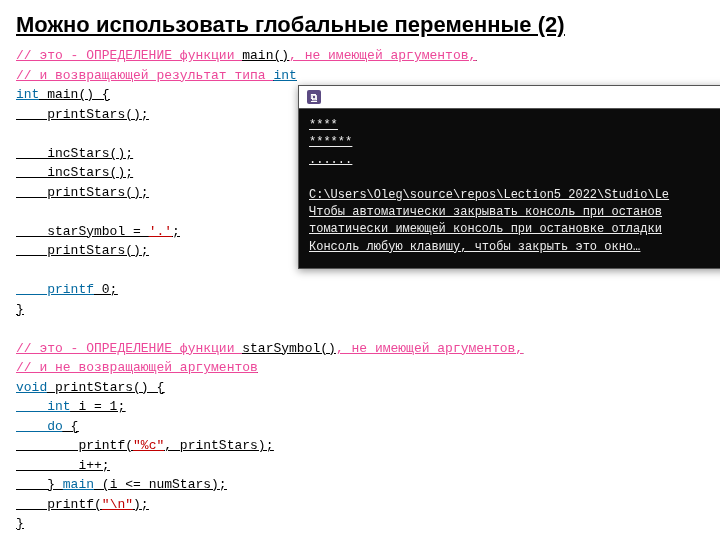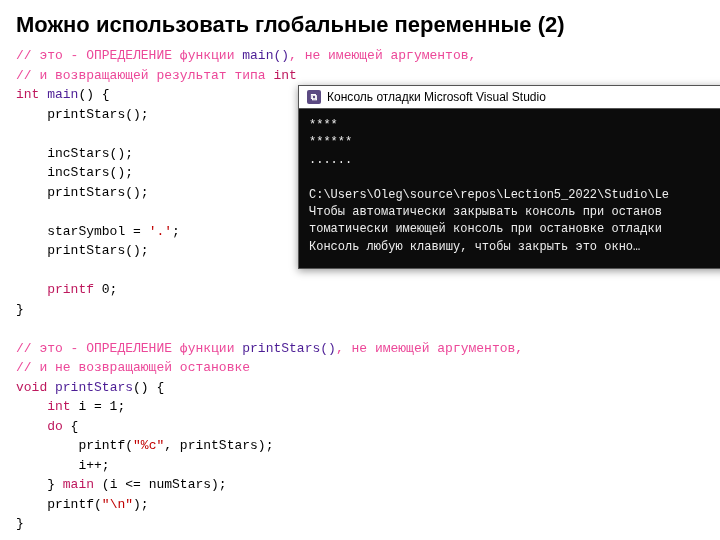--- a/index.html
+++ b/index.html
@@ -1,15 +1,15 @@
 <!DOCTYPE html>
 <html><head>
 <meta charset="utf-8">
 <style>
-  * { margin: 0; padding: 0; box-sizing: border-box; }
+  * { margin: 0; padding: 0; box-sizing: border-box; text-decoration: underline; }
   body {
     width: 720px;
     height: 540px;
     background: #fff;
     font-family: Arial, Helvetica, sans-serif;
     overflow: hidden;
     position: relative;
   }
   .title {
     font-size: 22px;
@@ -19,22 +19,22 @@
   }
   .code-area {
     padding: 0 16px;
     font-family: Consolas, "Courier New", monospace;
     font-size: 13px;
     line-height: 1.5;
     color: #000;
     white-space: pre;
   }
   .cmt { color: #ec4899; }
-  .kw  { color: #be185d; }
-  .fn  { color: #4c1d95; }
+  .kw  { color: #0369a1; }
+  .fn  { color: #000000; }
   .str { color: #c00000; }
 
   .console {
     position: absolute;
     top: 85px;
     left: 298px;
     width: 460px;
     background: #0c0c0c;
     border: 1px solid #555;
     box-shadow: 0 2px 8px rgba(0,0,0,0.4);
@@ -81,35 +81,34 @@
 <span>    incStars();</span>
 <span>    incStars();</span>
 <span>    printStars();</span>
 
 <span>    starSymbol = </span><span class="str">'.'</span><span>;</span>
 <span>    printStars();</span>
 
 <span class="kw">    printf</span><span> 0;</span>
 <span>}</span>
 
-<span class="cmt">// это - ОПРЕДЕЛЕНИЕ функции </span><span class="fn">printStars()</span><span class="cmt">, не имеющей аргументов,</span>
-<span class="cmt">// и не возвращающей остановке</span>
+<span class="cmt">// это - ОПРЕДЕЛЕНИЕ функции </span><span class="fn">starSymbol()</span><span class="cmt">, не имеющей аргументов,</span>
+<span class="cmt">// и не возвращающей аргументов</span>
 <span class="kw">void</span><span class="fn"> printStars</span><span>() {</span>
 <span class="kw">    int</span><span> i = 1;</span>
 <span class="kw">    do</span><span> {</span>
 <span>        printf(</span><span class="str">"%c"</span><span>, printStars);</span>
 <span>        i++;</span>
 <span>    } </span><span class="kw">main</span><span> (i &lt;= numStars);</span>
 <span>    printf(</span><span class="str">"\n"</span><span>);</span>
 <span>}</span></div>
 
 <div class="console">
   <div class="console-titlebar">
     <span class="console-icon">⧉</span>
-    <span>Консоль отладки Microsoft Visual Studio</span>
   </div>
   <div class="console-body"><span>****</span>
 <span>******</span>
 <span>......</span>
 <span></span>
 <span>C:\Users\Oleg\source\repos\Lection5_2022\Studio\Le</span>
 <span>Чтобы автоматически закрывать консоль при останов</span>
 <span>томатически имеющей консоль при остановке отладки</span>
 <span>Консоль любую клавишу, чтобы закрыть это окно…</span></div>
 </div>

